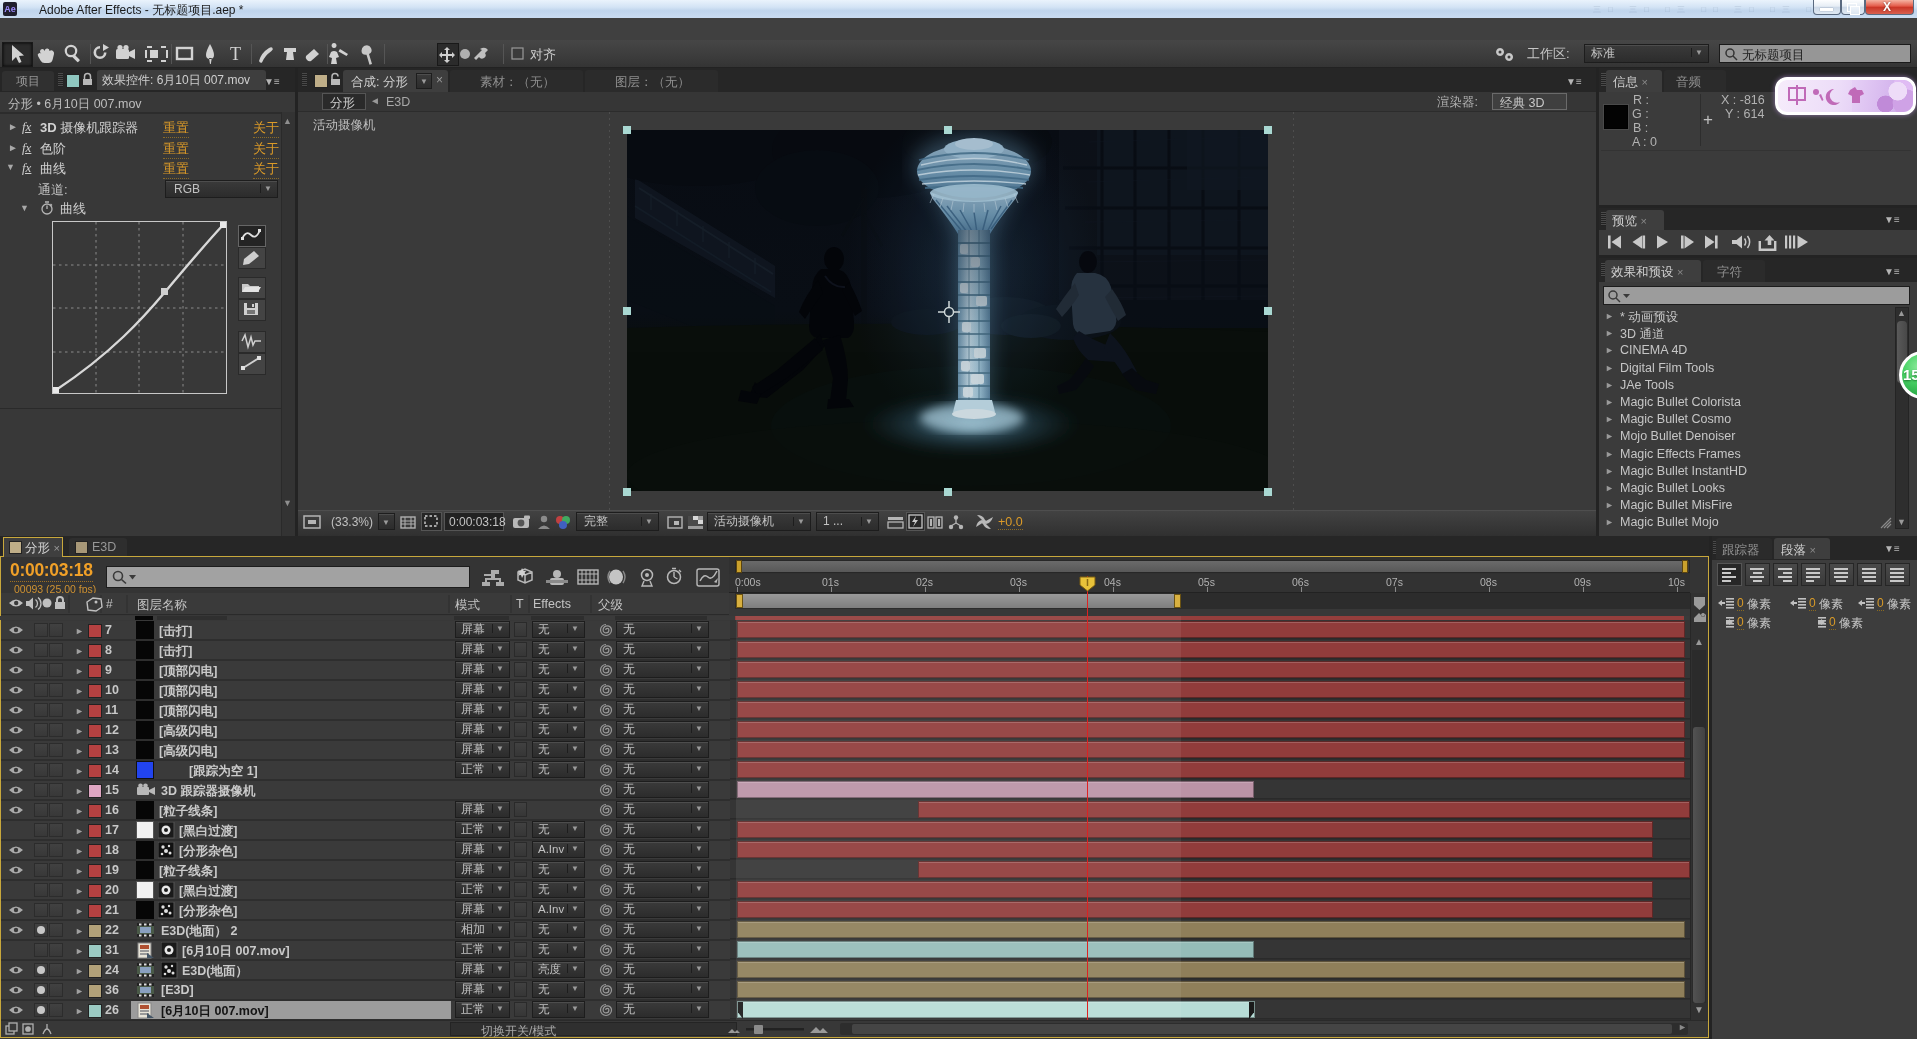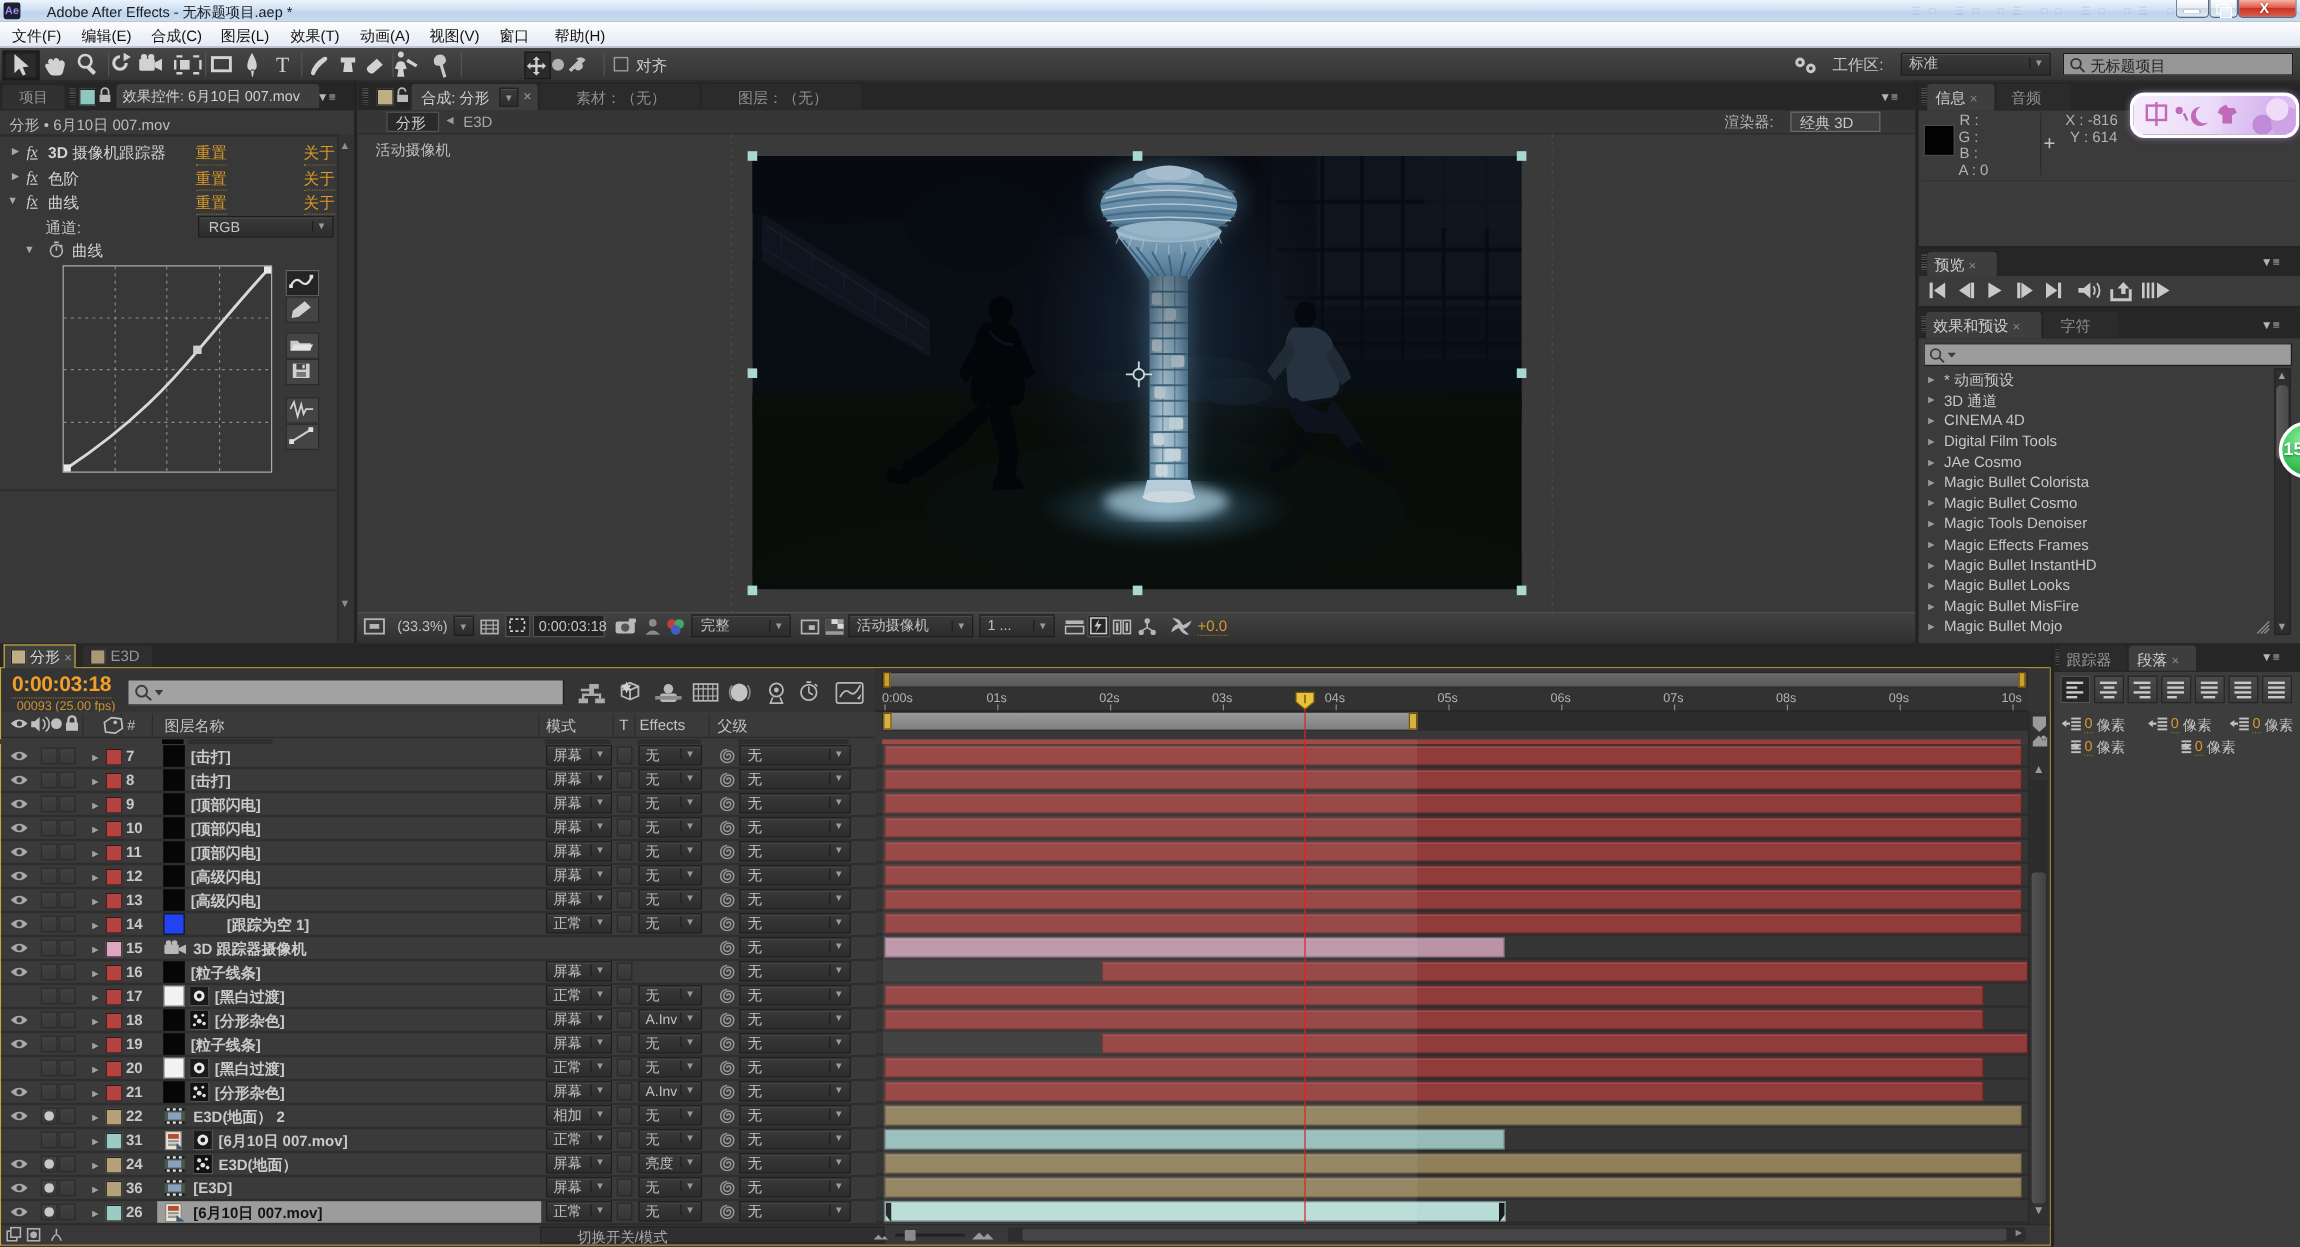--- a/index.html
+++ b/index.html
@@ -34,31 +34,20 @@
   <div class="a" id="aeicon">Ae</div>
   <div class="tx" id="wtitle">Adobe After Effects - 无标题项目.aep *</div>
   <div class="tx" style="left:1593px;top:4px;font-size:8px;color:rgba(40,60,90,.18);letter-spacing:7px;">三□ 三□ □三 □□ 三□ □三 □□</div>
   <div class="winbtn a" style="left:1813px;width:28px;"></div>
   <div class="winbtn a" style="left:1841px;width:24px;"></div>
   <div class="winbtn a" id="btnclose" style="left:1865px;width:49px;"></div>
   <div class="a" style="left:1820px;top:8px;width:13px;height:3px;background:#fff;box-shadow:0 0 1px #345;"></div>
   <div class="a" style="left:1847px;top:3px;width:8px;height:7px;border:1.5px solid #fff;background:transparent;"></div>
   <div class="a" style="left:1850px;top:5.5px;width:8px;height:7px;border:1.5px solid #fff;background:linear-gradient(#eef4fb,#dde7f2);"></div>
   <div class="winglyph" style="left:1883px;top:0px;font-size:12px;font-weight:bold;">X</div>
-</div>
-<div class="a" id="menubar">
-  <div class="menuitem" style="left:10px;">文件(F)</div>
-  <div class="menuitem" style="left:68px;">编辑(E)</div>
-  <div class="menuitem" style="left:126px;">合成(C)</div>
-  <div class="menuitem" style="left:184px;">图层(L)</div>
-  <div class="menuitem" style="left:242px;">效果(T)</div>
-  <div class="menuitem" style="left:300px;">动画(A)</div>
-  <div class="menuitem" style="left:358px;">视图(V)</div>
-  <div class="menuitem" style="left:416px;">窗口</div>
-  <div class="menuitem" style="left:462px;">帮助(H)</div>
 </div>
 <div class="a" id="toolbar">
 <div class="a tsel" style="left:2px;top:2px;width:29px;height:23px;"></div>
 <div class="a" style="left:437px;top:3px;width:20px;height:21px;background:#2b2b2b;border:1px solid #191919;"></div>
 <svg class="a" style="left:0;top:0" width="600" height="28" viewBox="0 0 600 28">
  <g fill="#d2d2d2" stroke="none">
   <path d="M12 5 L12 21 L16 17 L19 23 L21.5 22 L19 16 L24 15.5 Z"></path>
   <path d="M40 12 q0-3 2.5-3 q1.5 0 2 2 q.5-3 3-2.5 q2 .3 2 2.5 q2-1.5 3.5 0 q1.5 1.4 1 3 l-1.5 6 q-.8 3-4 3 l-4 0 q-2.5 0-4-2.5 l-2.5-4.5 q-1-2 1-2.8 q1.5-.5 2.5 1 z"></path>
   <circle cx="71" cy="11" r="5.2" fill="none" stroke="#d2d2d2" stroke-width="2.2"></circle>
   <rect x="74.5" y="14.5" width="8" height="3.4" rx="1" transform="rotate(45 74.5 14.5)"></rect>
@@ -549,27 +538,27 @@
 <div id="fxlist">
       <div class="tx" style="left:1605px;top:311px;font-size:9px;color:#9a9a9a;">►</div>
       <div class="tx" style="left:1620px;top:309px;font-size:12.5px;color:#c6c6c6;">* 动画预设</div>
       <div class="tx" style="left:1605px;top:328.2px;font-size:9px;color:#9a9a9a;">►</div>
       <div class="tx" style="left:1620px;top:326.2px;font-size:12.5px;color:#c6c6c6;">3D 通道</div>
       <div class="tx" style="left:1605px;top:345.4px;font-size:9px;color:#9a9a9a;">►</div>
       <div class="tx" style="left:1620px;top:343.4px;font-size:12.5px;color:#c6c6c6;">CINEMA 4D</div>
       <div class="tx" style="left:1605px;top:362.6px;font-size:9px;color:#9a9a9a;">►</div>
       <div class="tx" style="left:1620px;top:360.6px;font-size:12.5px;color:#c6c6c6;">Digital Film Tools</div>
       <div class="tx" style="left:1605px;top:379.8px;font-size:9px;color:#9a9a9a;">►</div>
-      <div class="tx" style="left:1620px;top:377.8px;font-size:12.5px;color:#c6c6c6;">JAe Cosmo</div>
+      <div class="tx" style="left:1620px;top:377.8px;font-size:12.5px;color:#c6c6c6;">JAe Tools</div>
       <div class="tx" style="left:1605px;top:397px;font-size:9px;color:#9a9a9a;">►</div>
       <div class="tx" style="left:1620px;top:395px;font-size:12.5px;color:#c6c6c6;">Magic Bullet Colorista</div>
       <div class="tx" style="left:1605px;top:414.2px;font-size:9px;color:#9a9a9a;">►</div>
       <div class="tx" style="left:1620px;top:412.2px;font-size:12.5px;color:#c6c6c6;">Magic Bullet Cosmo</div>
       <div class="tx" style="left:1605px;top:431.4px;font-size:9px;color:#9a9a9a;">►</div>
-      <div class="tx" style="left:1620px;top:429.4px;font-size:12.5px;color:#c6c6c6;">Magic Tools Denoiser</div>
+      <div class="tx" style="left:1620px;top:429.4px;font-size:12.5px;color:#c6c6c6;">Mojo Bullet Denoiser</div>
       <div class="tx" style="left:1605px;top:448.6px;font-size:9px;color:#9a9a9a;">►</div>
       <div class="tx" style="left:1620px;top:446.6px;font-size:12.5px;color:#c6c6c6;">Magic Effects Frames</div>
       <div class="tx" style="left:1605px;top:465.79999999999995px;font-size:9px;color:#9a9a9a;">►</div>
       <div class="tx" style="left:1620px;top:463.79999999999995px;font-size:12.5px;color:#c6c6c6;">Magic Bullet InstantHD</div>
       <div class="tx" style="left:1605px;top:483px;font-size:9px;color:#9a9a9a;">►</div>
       <div class="tx" style="left:1620px;top:481px;font-size:12.5px;color:#c6c6c6;">Magic Bullet Looks</div>
       <div class="tx" style="left:1605px;top:500.2px;font-size:9px;color:#9a9a9a;">►</div>
       <div class="tx" style="left:1620px;top:498.2px;font-size:12.5px;color:#c6c6c6;">Magic Bullet MisFire</div>
       <div class="tx" style="left:1605px;top:517.4px;font-size:9px;color:#9a9a9a;">►</div>
       <div class="tx" style="left:1620px;top:515.4px;font-size:12.5px;color:#c6c6c6;">Magic Bullet Mojo</div>

